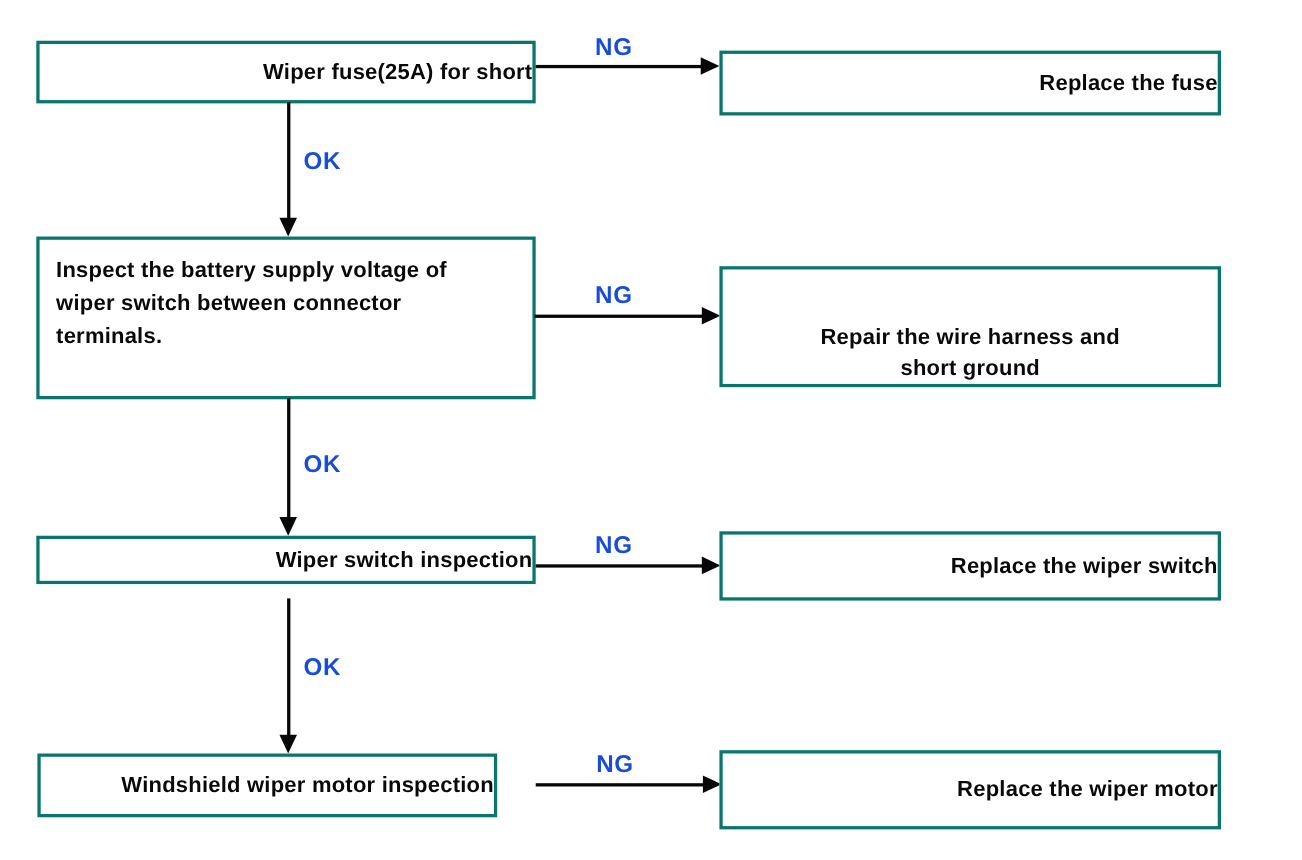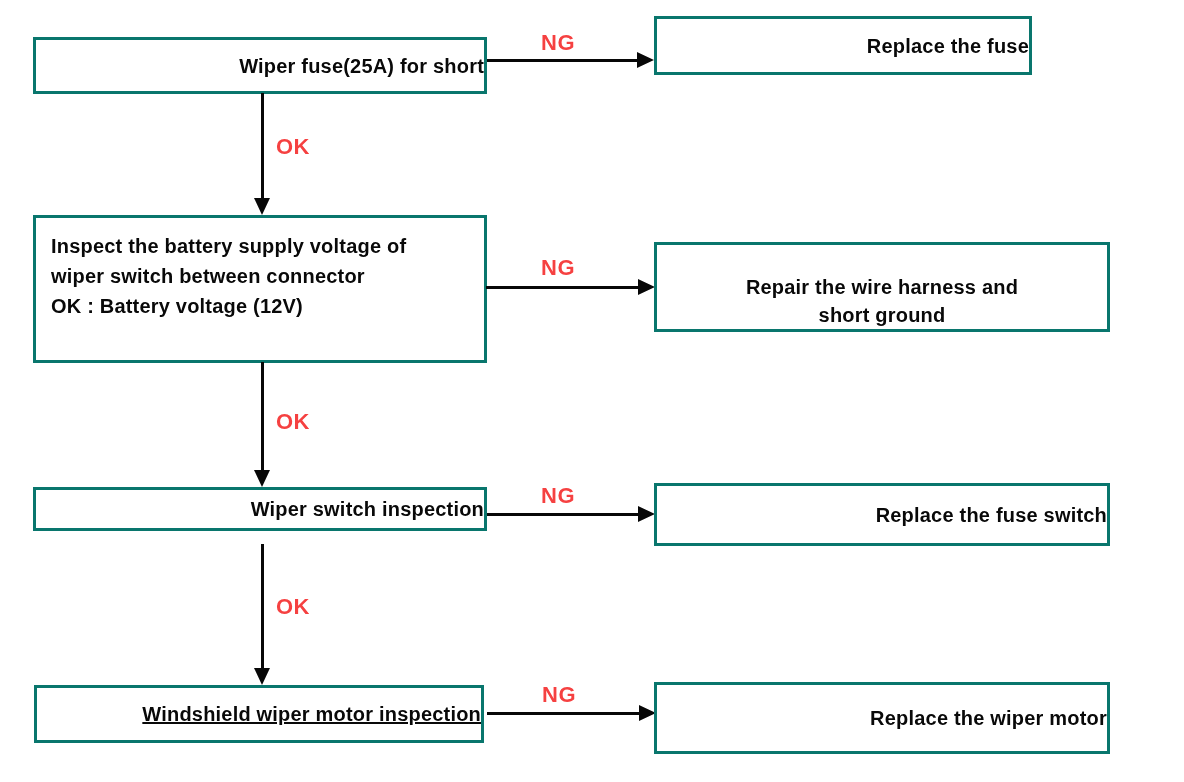--- a/index.html
+++ b/index.html
@@ -38,25 +38,25 @@
     text-align: left;
     padding: 13px 26px 0 15px;
     line-height: 30px;
   }
   .box.lefttext .tline { white-space: nowrap; }
 
   
   #step1 { left: 33px;  top: 37px;  width: 454px; height: 57px; }
   #step2 { left: 33px;  top: 215px; width: 454px; height: 148px; }
   #step3 { left: 33px;  top: 487px; width: 454px; height: 44px; }
-  #step4 { left: 34px;  top: 685px; width: 450px; height: 58px; text-decoration: underline; }
+  #step4 { left: 34px;  top: 685px; width: 418px; height: 58px; }
 
   
-  #act1 { left: 654px; top: 16px;  width: 378px; height: 59px; }
-  #act2 { left: 654px; top: 242px; width: 456px; height: 90px; }
+  #act1 { left: 654px; top: 46px;  width: 456px; height: 59px; }
+  #act2 { left: 654px; top: 242px; width: 456px; height: 110px; }
   #act3 { left: 654px; top: 483px; width: 456px; height: 63px; }
   #act4 { left: 654px; top: 682px; width: 456px; height: 72px; }
 
   
   .hline { position: absolute; height: 3px; background: #0d0d0d; }
   .vline { position: absolute; width: 3px;  background: #0d0d0d; left: 261px; }
 
   
   .head-right {
     position: absolute; width: 0; height: 0;
@@ -86,21 +86,21 @@
   #vhead2 { top: 470px; }
   #vline3 { top: 544px; height: 126px; }
   #vhead3 { top: 668px; }
 
   
   .lbl {
     position: absolute;
     font-size: 22px;
     font-weight: 700;
     letter-spacing: 0.5px;
-    color: #ef4444;
+    color: #1d4ed8;
   }
   #ng1 { left: 541px; top: 30px; }
   #ng2 { left: 541px; top: 255px; }
   #ng3 { left: 541px; top: 483px; }
   #ng4 { left: 542px; top: 682px; }
   #ok1 { left: 276px; top: 134px; }
   #ok2 { left: 276px; top: 409px; }
   #ok3 { left: 276px; top: 594px; }
 </style>
 </head>
@@ -118,42 +118,42 @@
     <span>Replace the fuse</span>
   </div>
 
   <div class="vline" id="vline1"></div>
   <div class="head-down" id="vhead1"></div>
   <div class="lbl" id="ok1">OK</div>
 
   <div class="box lefttext" id="step2">
     <div class="tline">Inspect the battery supply voltage of</div>
     <div class="tline">wiper switch between connector</div>
-    <div class="tline">OK : Battery voltage (12V)</div>
+    <div class="tline">terminals.</div>
   </div>
   <div class="lbl" id="ng2">NG</div>
   <div class="hline" id="hline2"></div>
   <div class="head-right" id="head2"></div>
   <div class="box multiline" id="act2">
     <div>Repair the wire harness and</div>
     <div>short ground</div>
   </div>
 
   <div class="vline" id="vline2"></div>
   <div class="head-down" id="vhead2"></div>
   <div class="lbl" id="ok2">OK</div>
 
   <div class="box" id="step3">
     <span>Wiper switch inspection</span>
   </div>
   <div class="lbl" id="ng3">NG</div>
   <div class="hline" id="hline3"></div>
   <div class="head-right" id="head3"></div>
   <div class="box" id="act3">
-    <span>Replace the fuse switch</span>
+    <span>Replace the wiper switch</span>
   </div>
 
   <div class="vline" id="vline3"></div>
   <div class="head-down" id="vhead3"></div>
   <div class="lbl" id="ok3">OK</div>
 
   <div class="box" id="step4">
     <span>Windshield wiper motor inspection</span>
   </div>
   <div class="lbl" id="ng4">NG</div>

